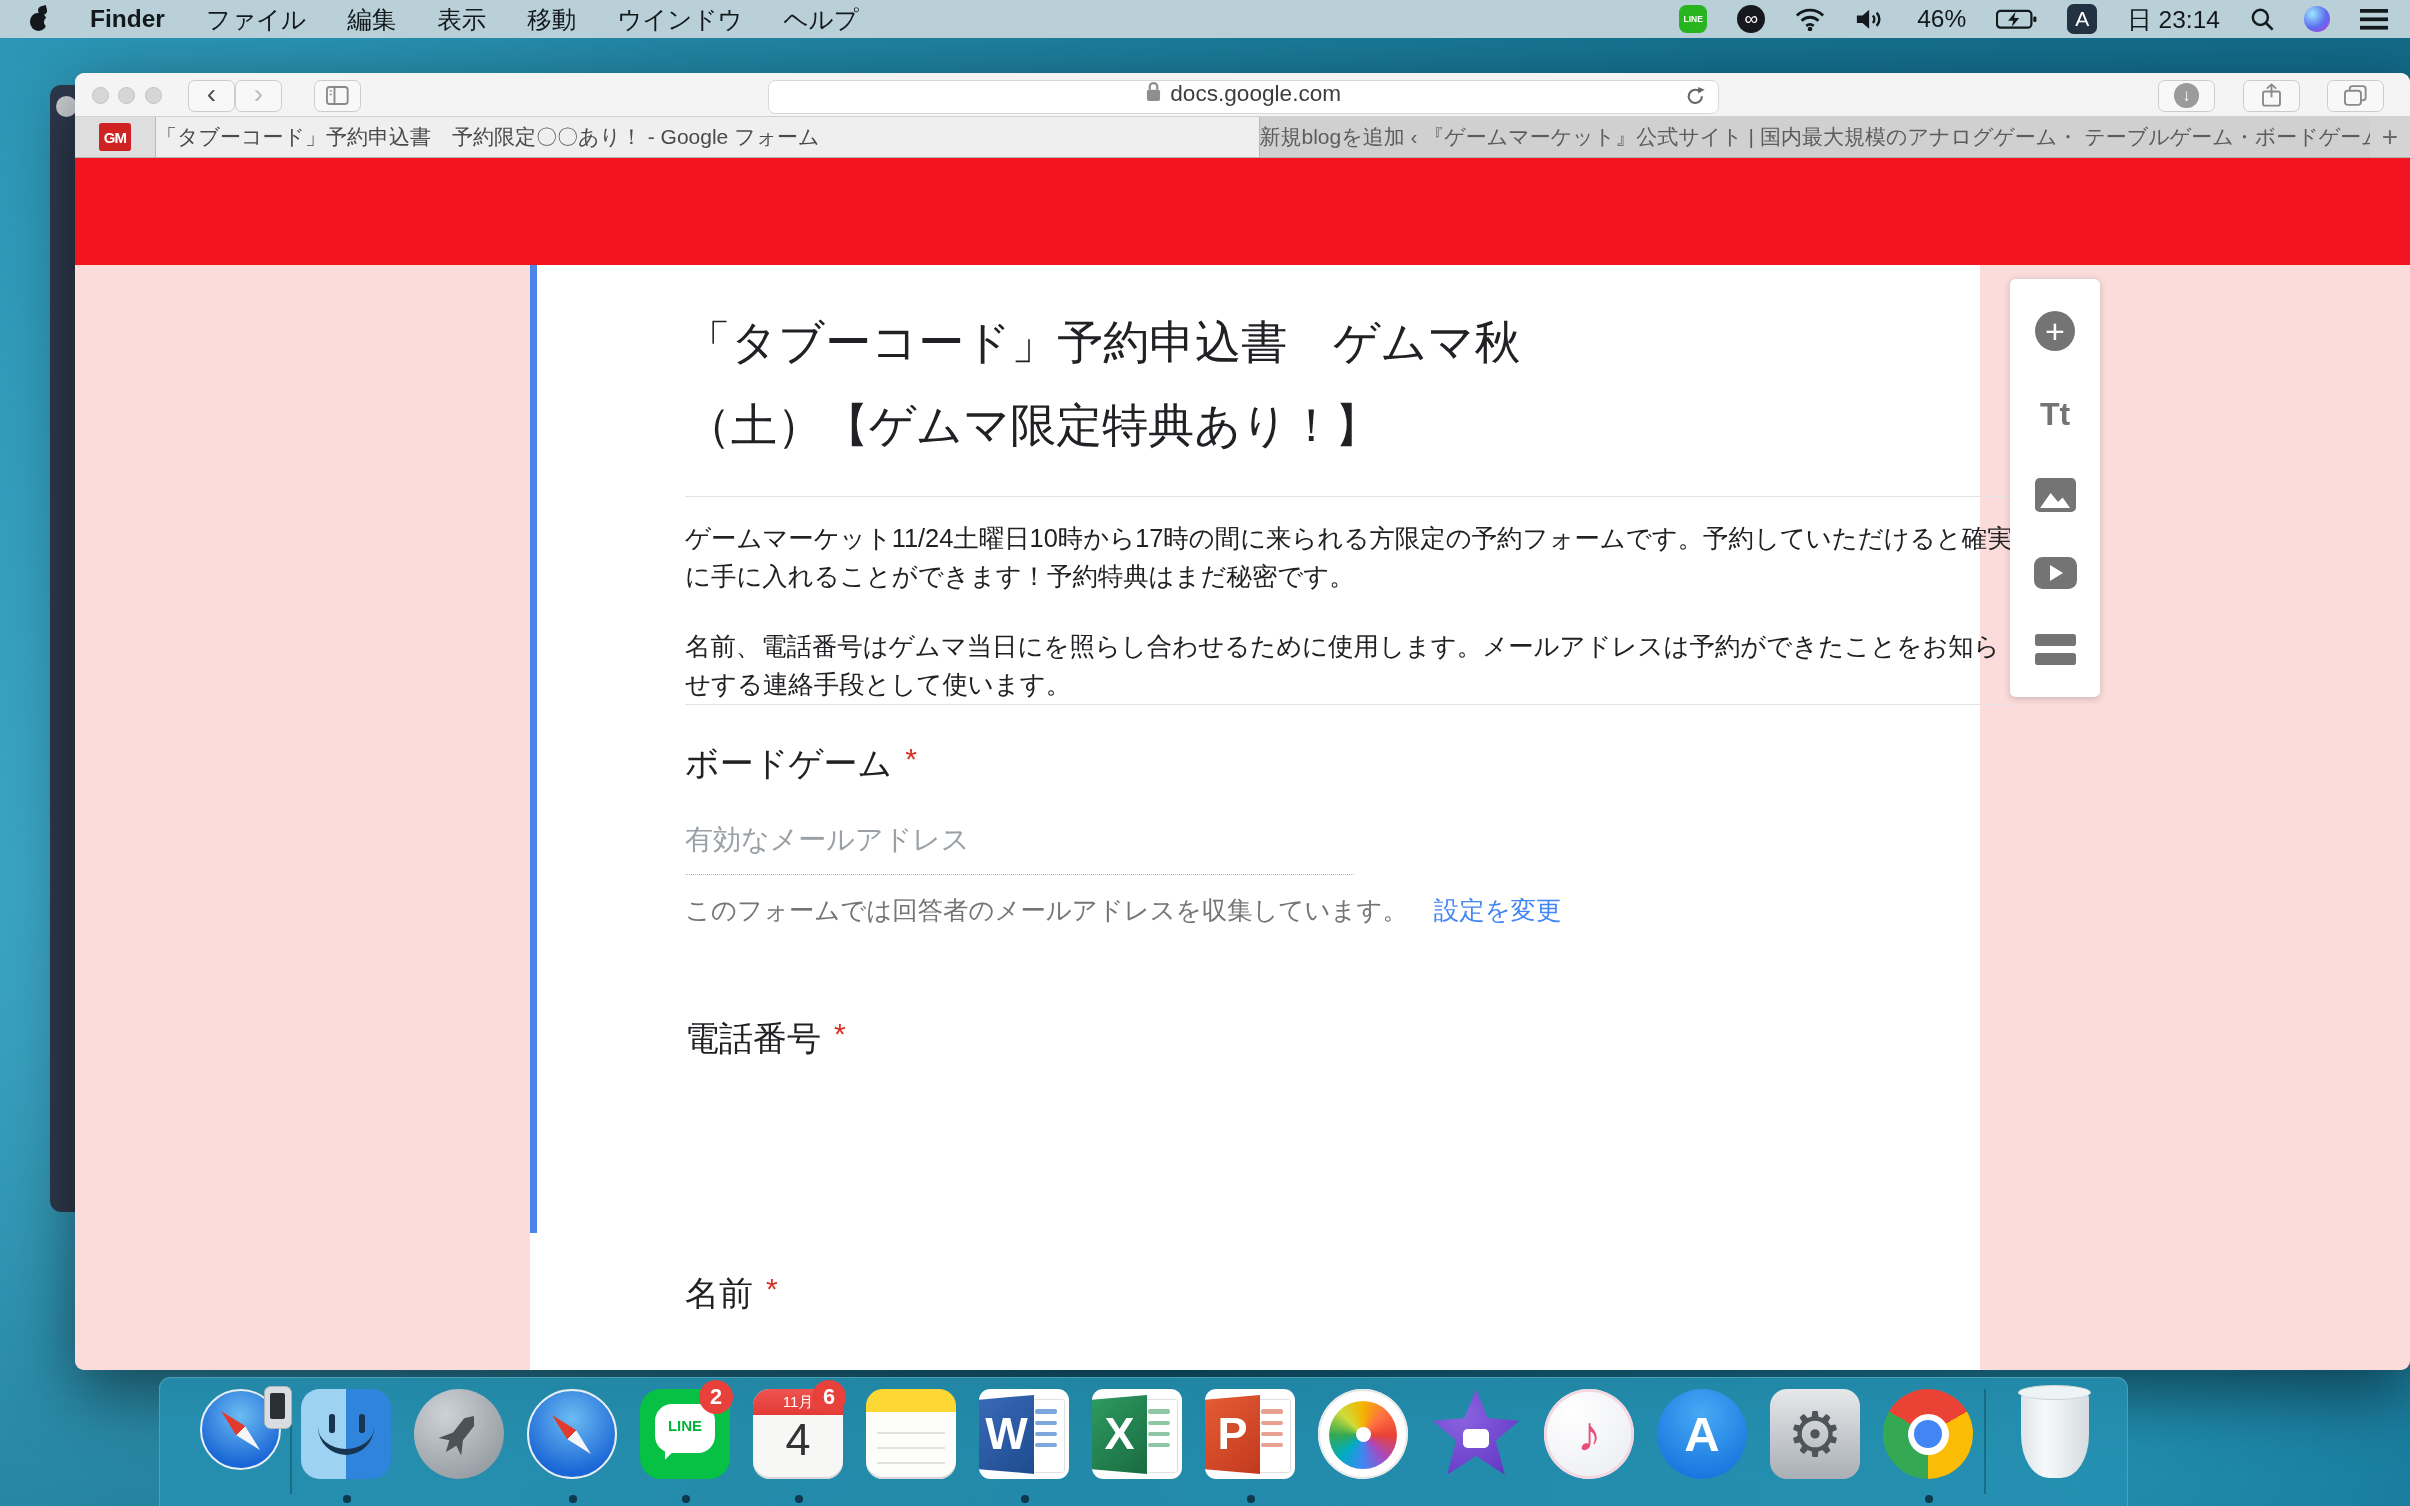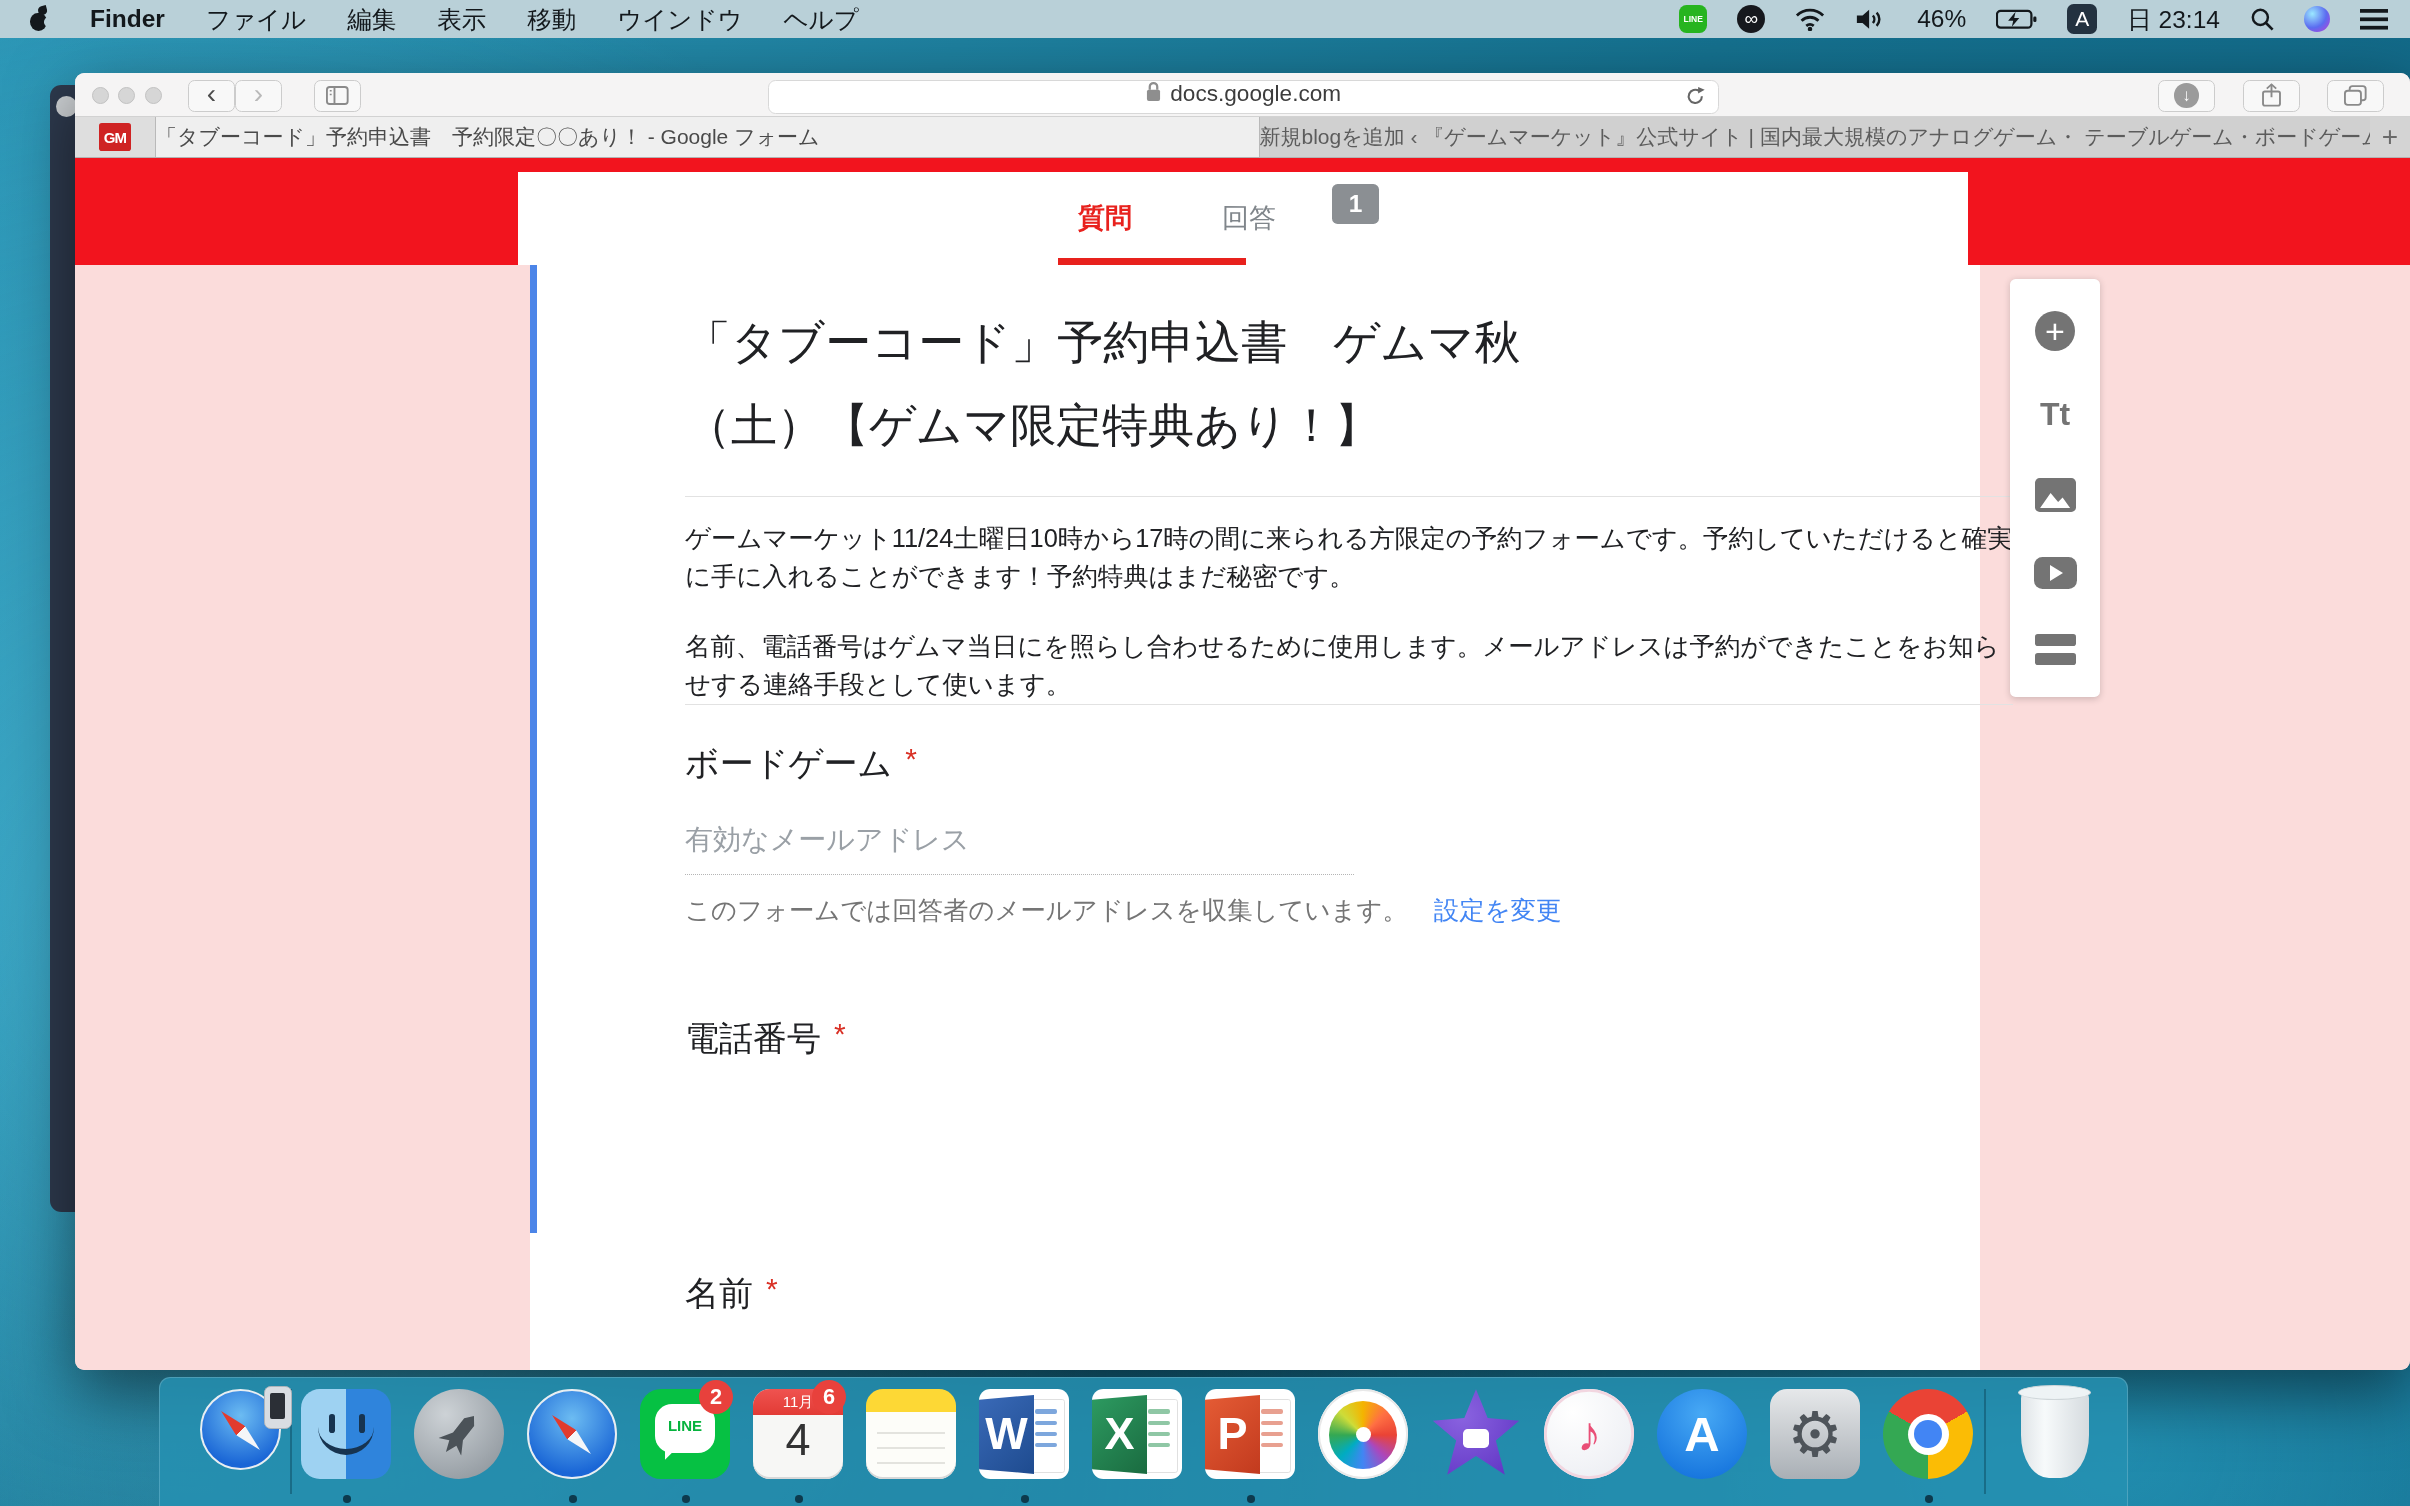--- a/index.html
+++ b/index.html
@@ -238,26 +238,20 @@
       </div>
     <div class="tab bg">
         <span>新規blogを追加 ‹ 『ゲームマーケット』公式サイト | 国内最大規模のアナログゲーム・ テーブルゲーム・ボードゲーム イ…</span>
       </div>
     <div class="newtab">+</div>
   </div>
 
   <div id="page">
     <div id="redband"></div>
 
-    <div id="tabscard">
-      <span class="ftab-q">質問</span>
-      <span class="ftab-underline"></span>
-      <span class="ftab-r">回答</span>
-      <span class="fbadge">1</span>
-    </div>
 
     <div id="formcard">
       <div id="blueedge"></div>
 
       <div class="ftitle">
         <div>「タブーコード」予約申込書　ゲムマ秋</div>
         <div>（土）【ゲムマ限定特典あり！】</div>
       </div>
       <div class="hairline" style="top:231px;"></div>
 

